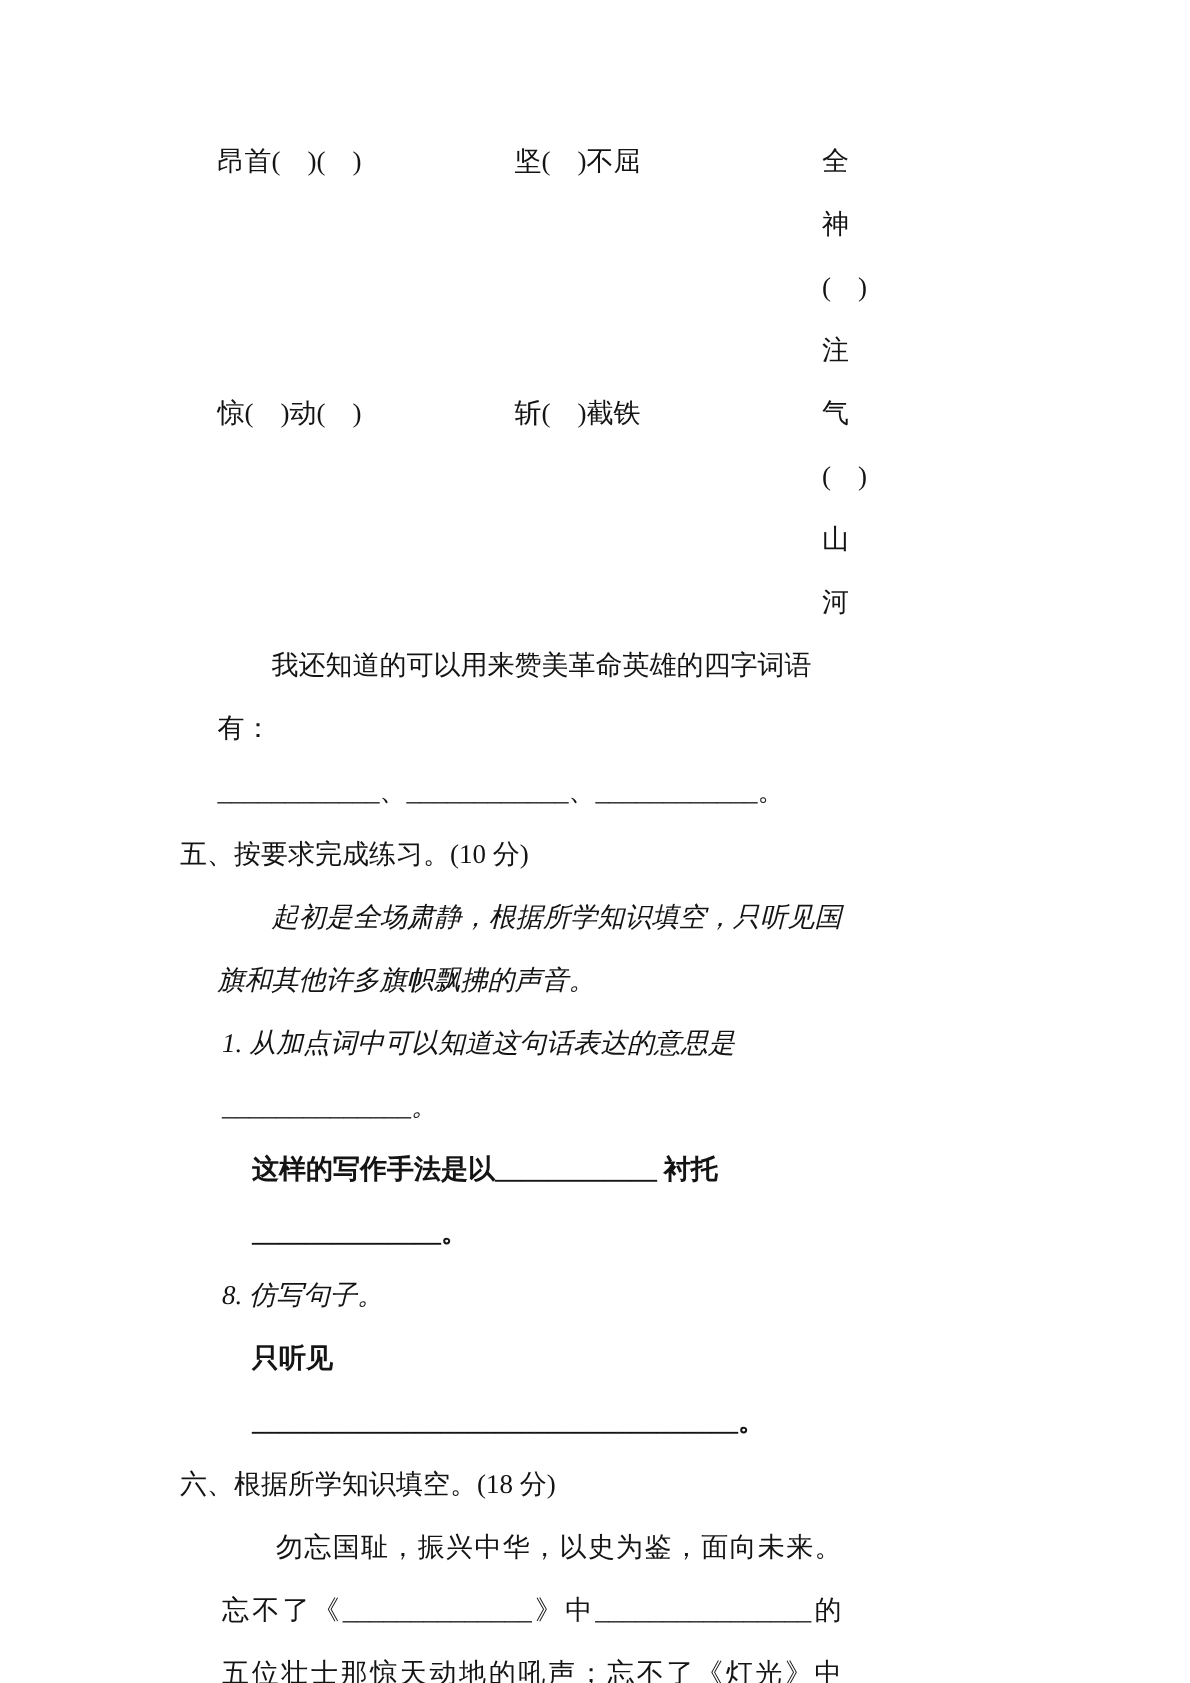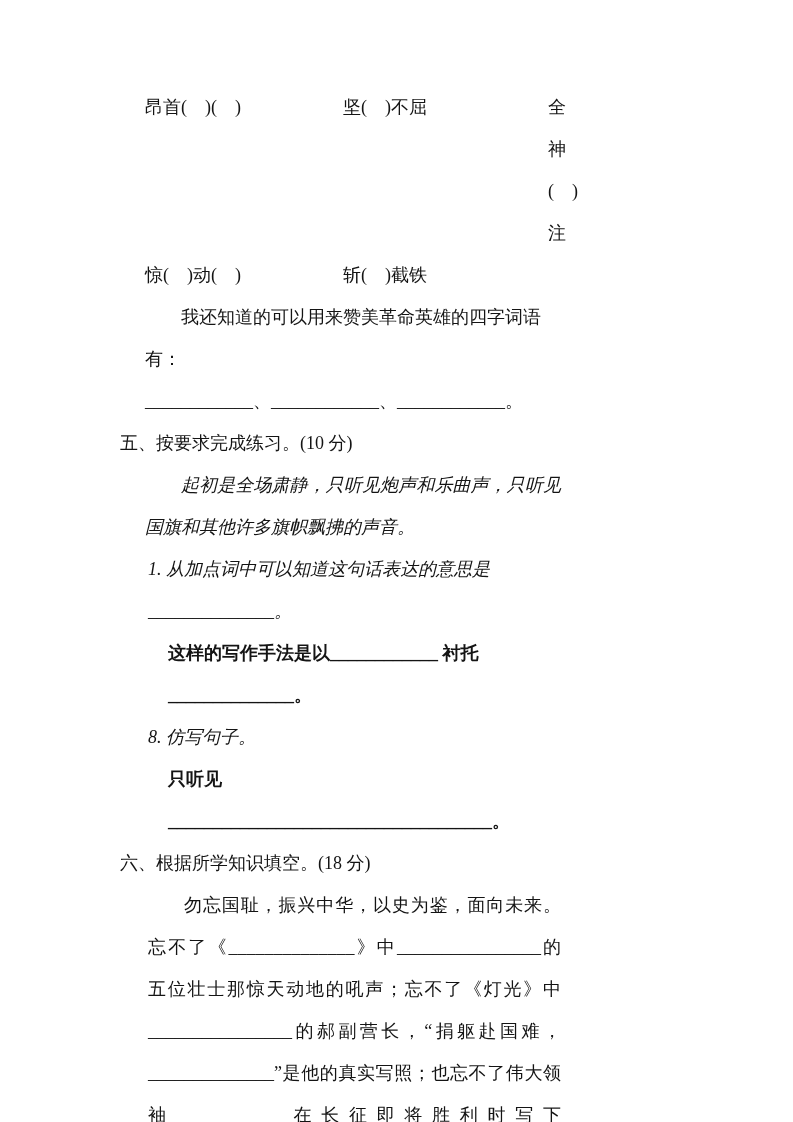--- a/index.html
+++ b/index.html
@@ -62,28 +62,29 @@
 
   <section>
     <div class="idiom-row">
       <span>昂首(　)(　)</span>
       <span>坚(　)不屈</span>
       <span>全神(　)注</span>
     </div>
     <div class="idiom-row">
       <span>惊(　)动(　)</span>
       <span>斩(　)截铁</span>
+      <span>气(　)山河</span>
     </div>
     <p class="prompt-line">我还知道的可以用来赞美革命英雄的四字词语有：</p>
     <p class="blanks-line">____________、____________、____________。</p>
   </section>
 
   <section>
     <h2 class="heading">五、按要求完成练习。(10 分)</h2>
-    <p class="passage">起初是全场肃静，只听见炮声和乐曲声，只听见国旗和其他许多旗帜飘拂的声音。</p>
+    <p class="passage">起初是全场肃静，根据所学知识填空，只听见国旗和其他许多旗帜飘拂的声音。</p>
     <div>
       <p class="num-line">1. 从加点词中可以知道这句话表达的意思是______________。</p>
       <p class="cont-line">这样的写作手法是以____________ 衬托______________。</p>
     </div>
     <div>
       <p class="num-line">8. 仿写句子。</p>
       <p class="cont-line">只听见____________________________________。</p>
     </div>
   </section>
 

